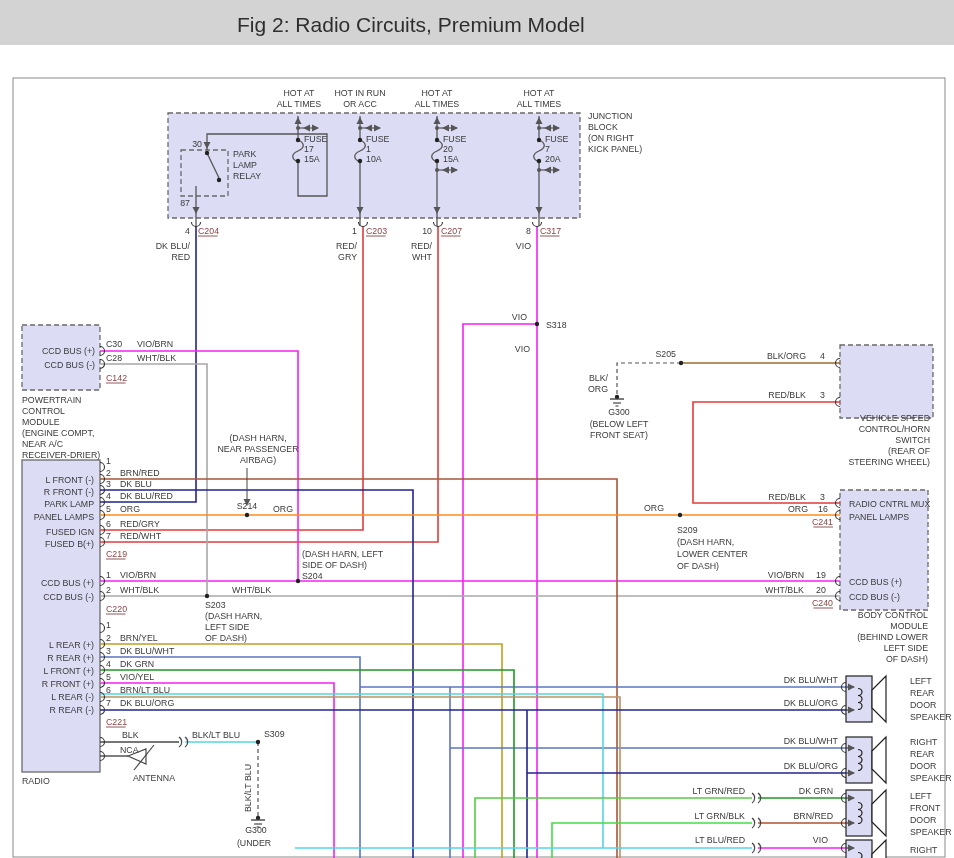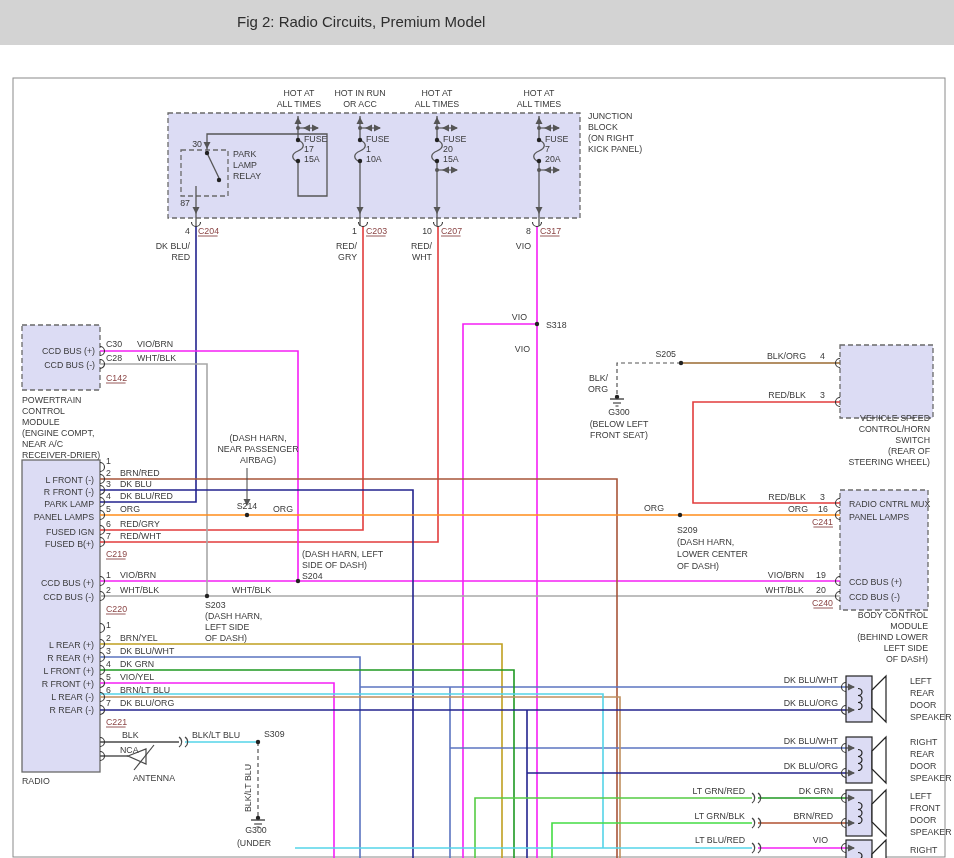--- a/index.html
+++ b/index.html
@@ -1,20 +1,20 @@
 <!DOCTYPE html>
 <html><head>
 <meta charset="utf-8">
 <style>
   html,body{margin:0;padding:0;background:#ffffff;}
   body{width:954px;height:858px;position:relative;overflow:hidden;
        font-family:"Liberation Sans", sans-serif;}
   #title-bar{position:absolute;left:0;top:0;width:954px;height:45px;
              background:#d3d3d3;z-index:2;}
-  #title-bar .t{position:absolute;left:237px;top:13px;font-size:15px;
+  #title-bar .t{position:absolute;left:237px;top:13px;font-size:21px;
                 color:#2e2e2e;}
   #diagram{position:absolute;left:0;top:0;width:954px;height:858px;z-index:1;}
   svg text{font-family:"Liberation Sans", sans-serif;}
 </style>
 </head>
 <body>
 
 <div id="title-bar">
   <div class="t">Fig 2: Radio Circuits, Premium Model</div>
 </div>

